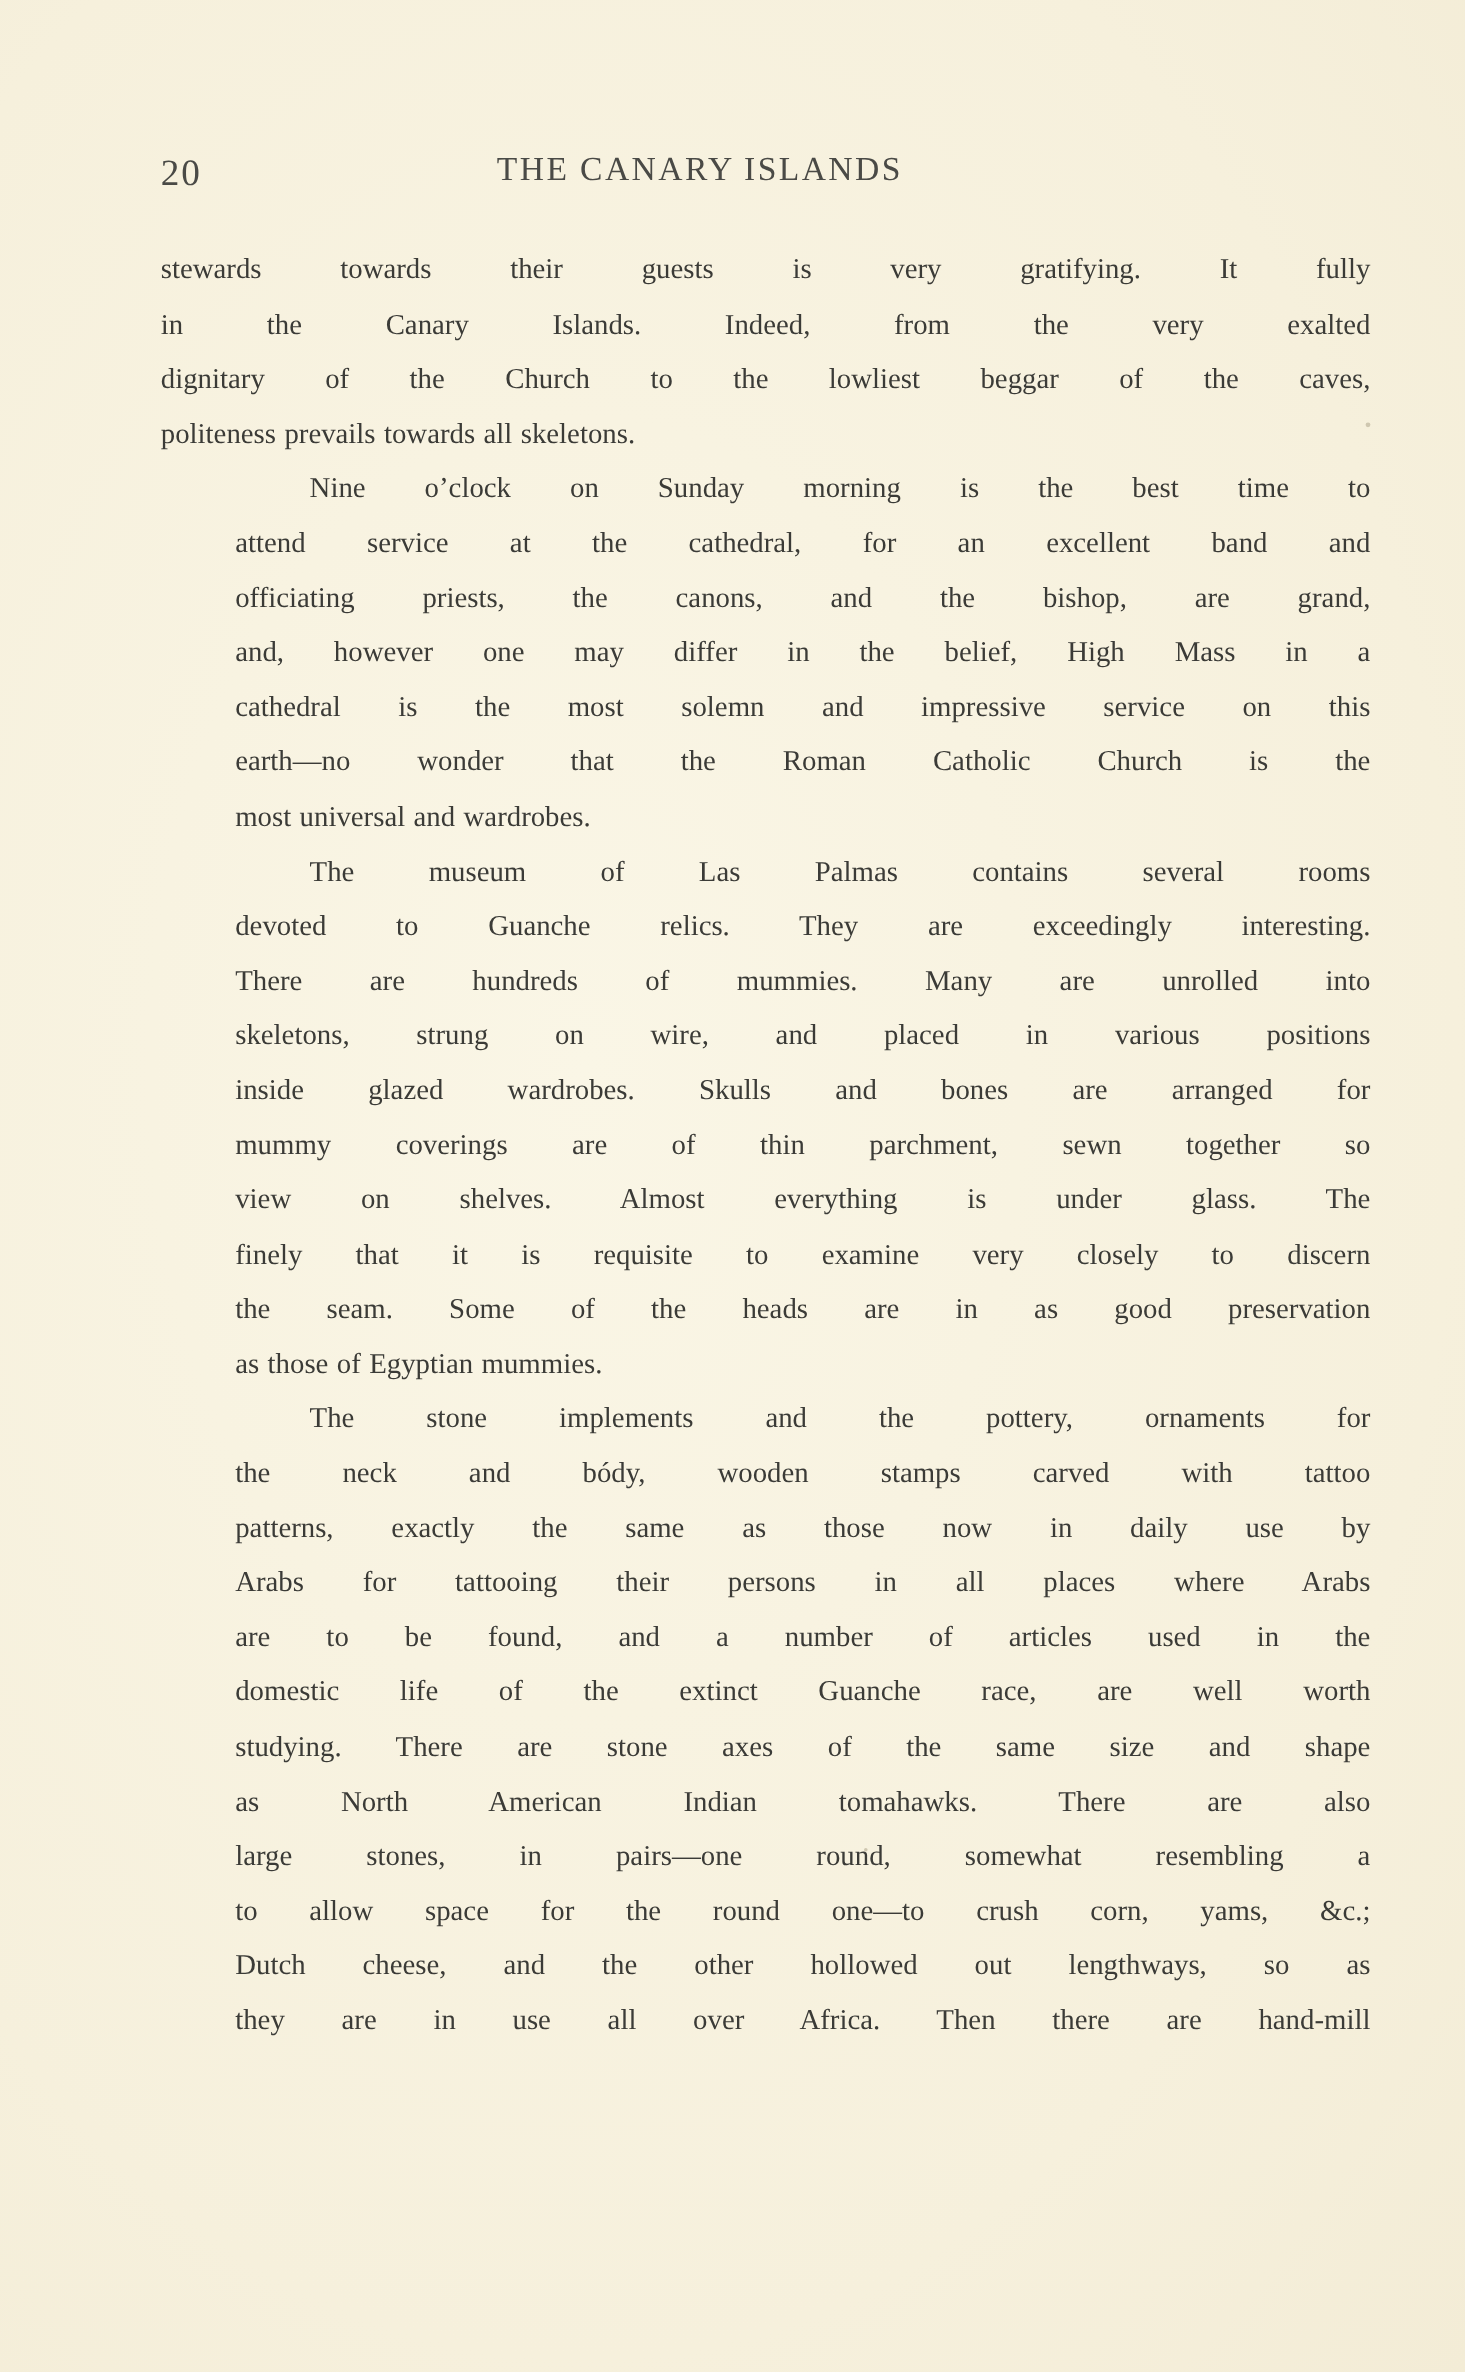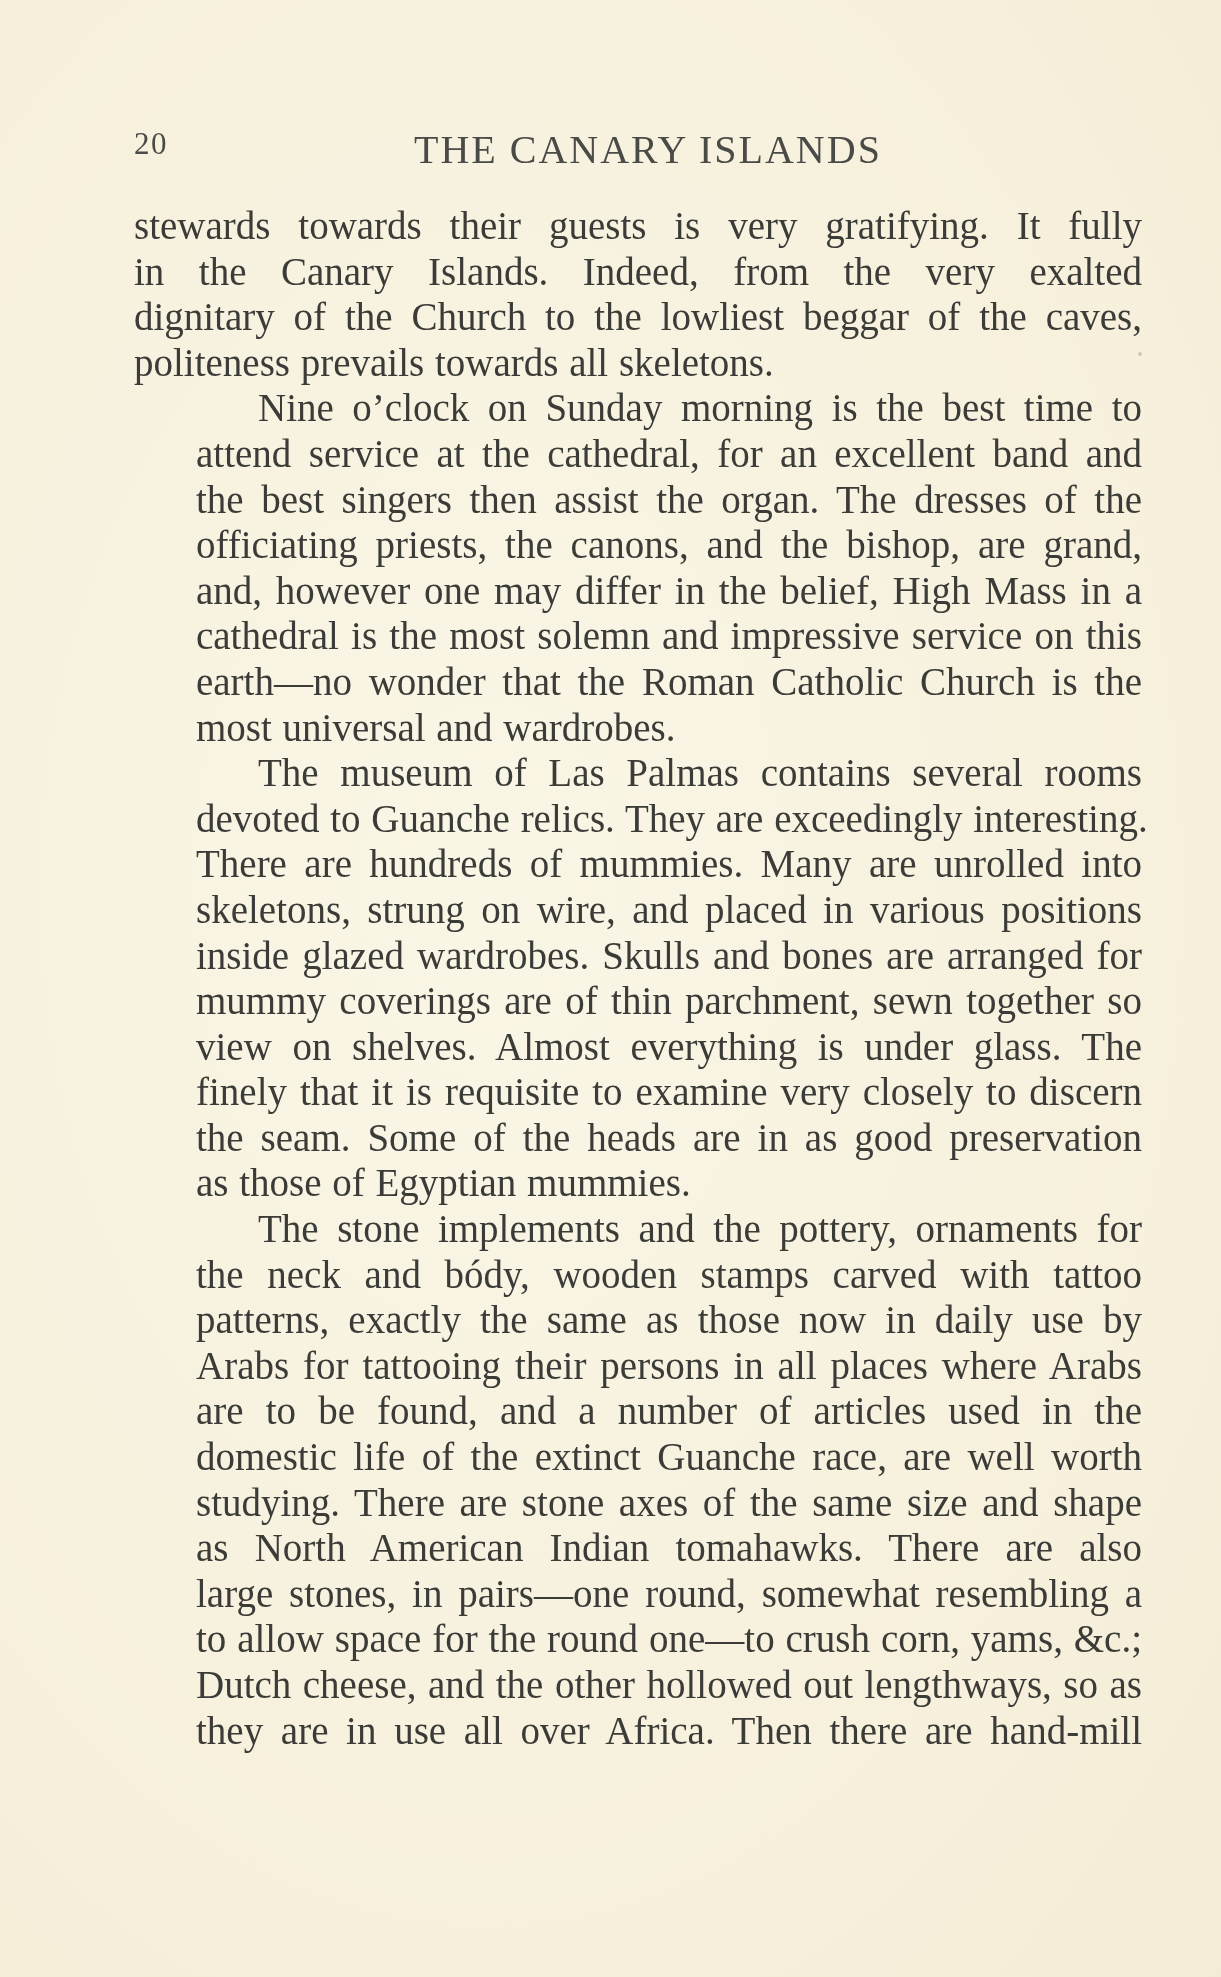--- a/index.html
+++ b/index.html
@@ -34,29 +34,29 @@
     .page-number {
       position: absolute;
       left: 0;
       top: 0;
       font-size: 31px;
     }
     .running-title {
       position: absolute;
       left: 280px;
       top: 0;
-      font-size: 40px;
+      font-size: 28px;
       letter-spacing: 2px;
     }
     .body-text {
       position: absolute;
       top: 203px;
       left: 134px;
       width: 1008px;
-      font-size: 39px;
+      font-size: 24px;
       line-height: 45.6px;
       text-align: justify;
       word-spacing: 1px;
       color: #3b3b37;
     }
     .para {
       margin: 0;
       text-indent: 62px;
       text-align: justify;
       text-align-last: left;
@@ -98,21 +98,20 @@
     <div class="para continued">
       <span class="line">stewards towards their guests is very gratifying.  It fully</span>
       <span class="line">in the Canary Islands.  Indeed, from the very exalted</span>
       <span class="line">dignitary of the Church to the lowliest beggar of the caves,</span>
       <span class="line last">politeness prevails towards all skeletons.</span>
     </div>
 
     <div class="para">
       <span class="line indent">Nine o’clock on Sunday morning is the best time to</span>
       <span class="line">attend service at the cathedral, for an excellent band and</span>
-      <span class="line">the best singers then assist the organ.  The dresses of the</span>
       <span class="line">officiating priests, the canons, and the bishop, are grand,</span>
       <span class="line">and, however one may differ in the belief, High Mass in a</span>
       <span class="line">cathedral is the most solemn and impressive service on this</span>
       <span class="line">earth—no wonder that the Roman Catholic Church is the</span>
       <span class="line last">most universal and wardrobes.</span>
     </div>
 
     <div class="para">
       <span class="line indent">The museum of Las Palmas contains several rooms</span>
       <span class="line">devoted to Guanche relics.  They are exceedingly interesting.</span>

